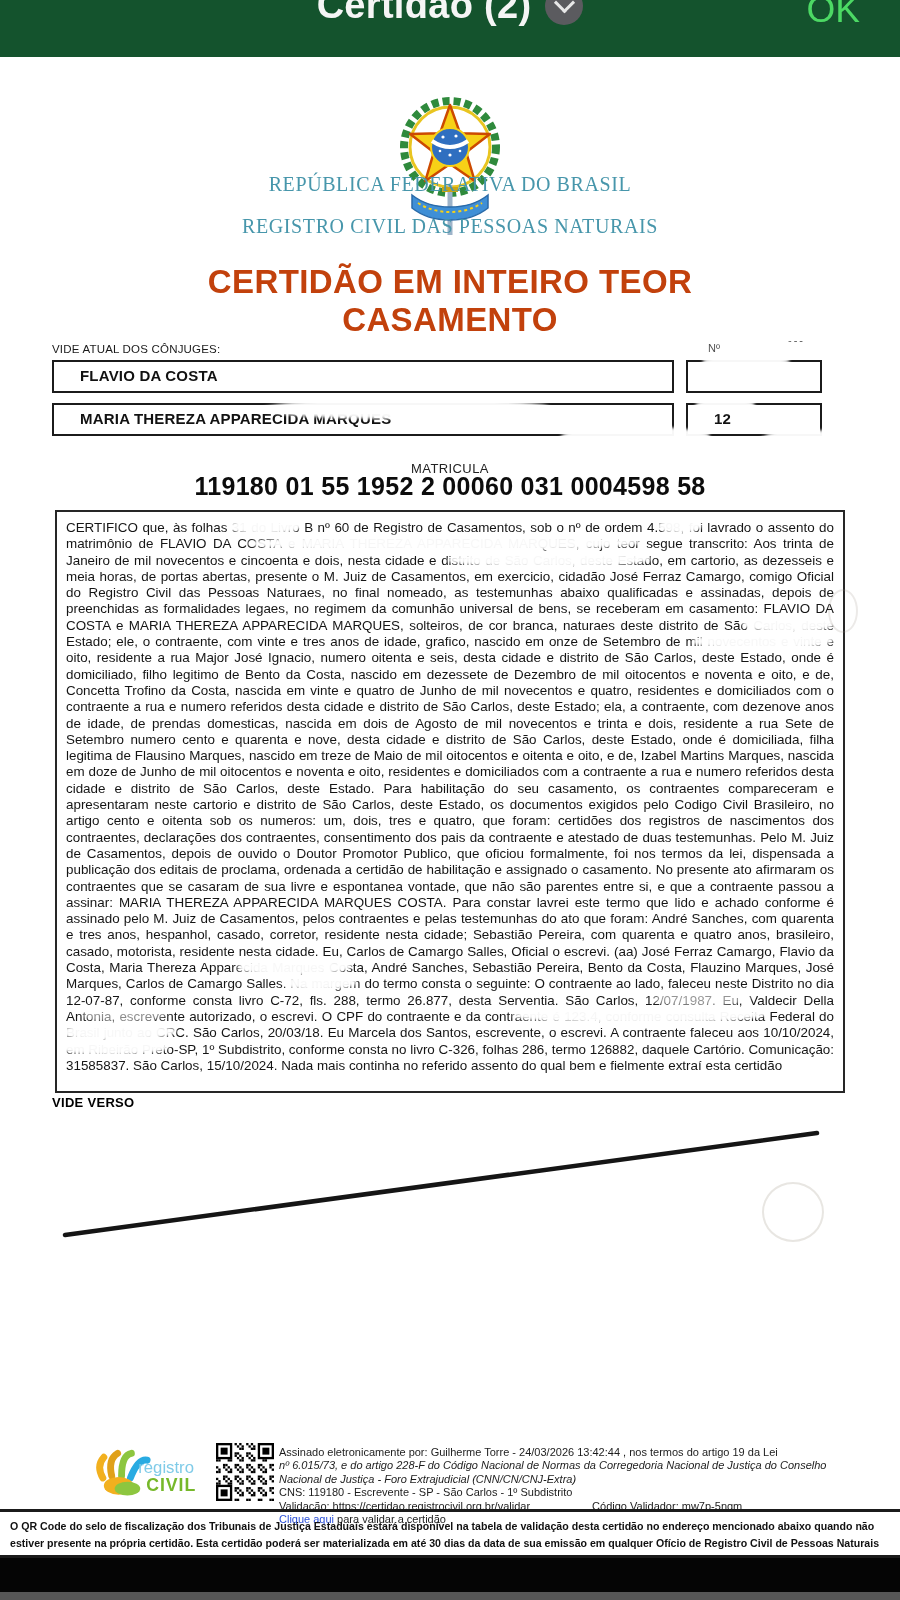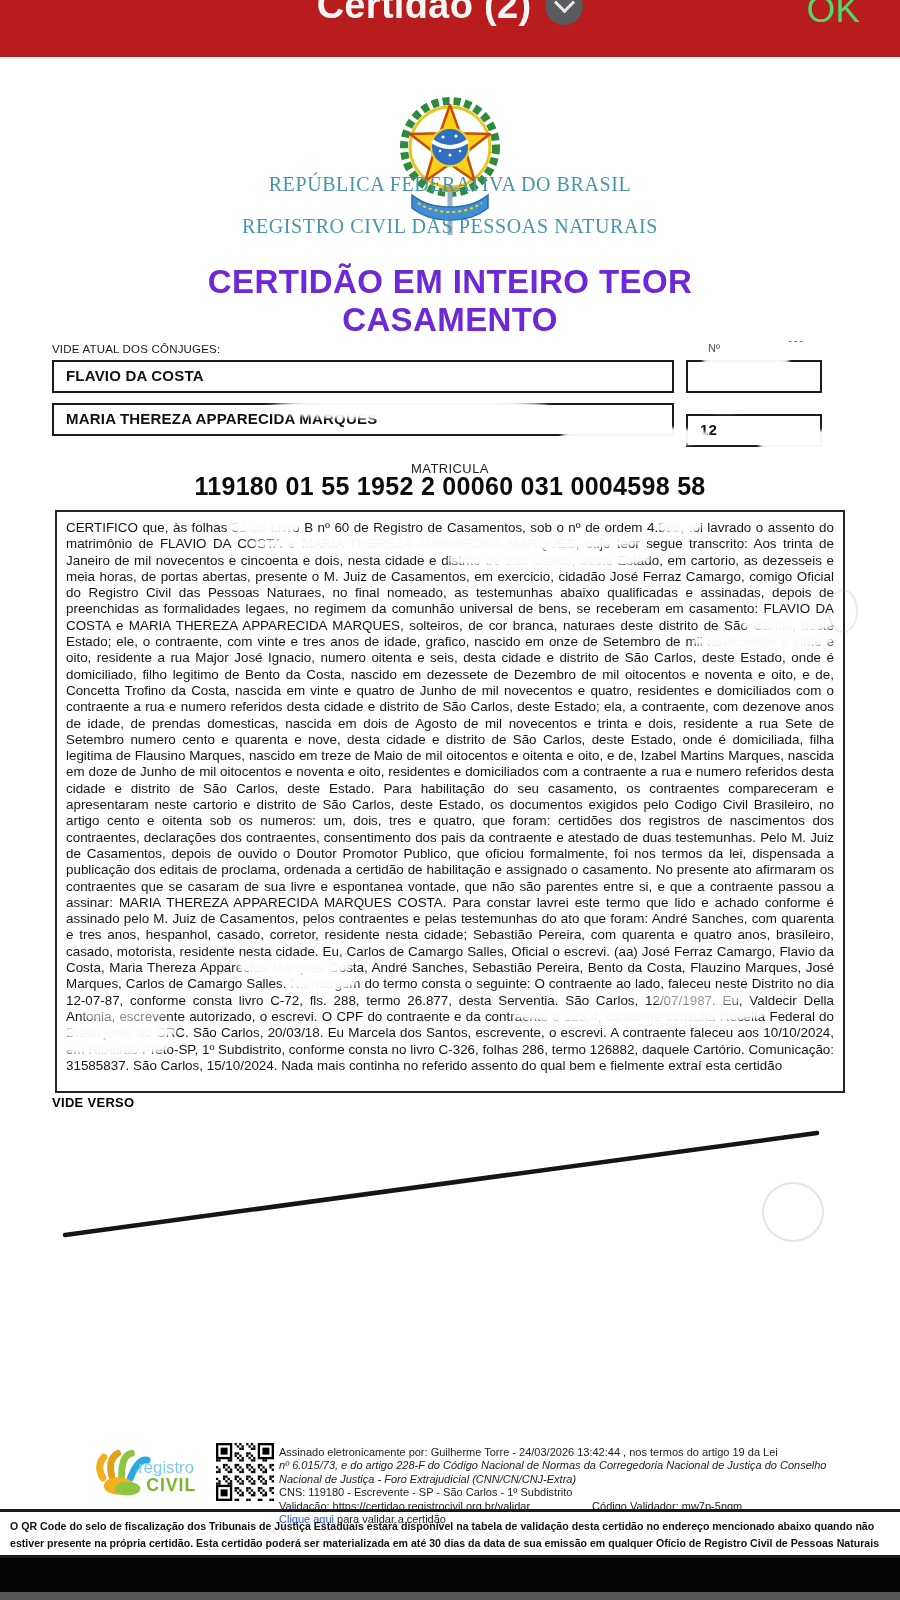--- a/index.html
+++ b/index.html
@@ -1,44 +1,44 @@
 <!DOCTYPE html>
 <html><head>
 <meta charset="utf-8">
 <style>
   html,body{margin:0;padding:0;background:#000;}
   .screen{position:relative;width:900px;height:1600px;background:#fff;overflow:hidden;
           font-family:"Liberation Sans", sans-serif;}
   
-  .topbar{position:absolute;left:0;top:0;width:900px;height:57px;background:#b91c1c;overflow:hidden;z-index:5;}
+  .topbar{position:absolute;left:0;top:0;width:900px;height:57px;background:#14532d;overflow:hidden;z-index:5;}
   .topbar-center{position:absolute;left:0;top:-16px;width:100%;display:flex;justify-content:center;align-items:center;gap:14px;}
   .topbar-title{font-size:38px;font-weight:700;color:#f5f5f5;letter-spacing:.3px;}
   .chev-badge{width:38px;height:38px;border-radius:50%;background:#5b5b5f;border:none;display:flex;
               align-items:center;justify-content:center;cursor:pointer;padding:0;}
   .chev{width:12px;height:12px;border-left:3px solid #e8e8e8;border-bottom:3px solid #e8e8e8;
         transform:rotate(-45deg) translate(2px,-2px);}
   .ok-btn{position:absolute;right:34px;top:-12px;background:none;border:none;font-size:37px;
           color:#4cd964;font-family:"Liberation Sans",sans-serif;cursor:pointer;}
   
   .doc{position:absolute;left:0;top:57px;width:900px;height:1543px;background:#fff;}
   .emblem{position:absolute;left:388px;top:20px;width:124px;height:172px;}
   .rep-line{position:absolute;left:0;width:900px;text-align:center;color:#4796ab;
             font-family:"Liberation Serif", serif;font-size:20px;letter-spacing:.6px;}
   .rep1{top:116px;} .rep2{top:158px;}
   .doc-title{position:absolute;left:0;top:206px;width:900px;text-align:center;font-size:33px;
-             font-weight:700;color:#6d28d9;line-height:38px;letter-spacing:.4px;}
+             font-weight:700;color:#c2410c;line-height:38px;letter-spacing:.4px;}
   .label-spouses{position:absolute;left:52px;top:286px;font-size:11.5px;color:#1a1a1a;letter-spacing:.2px;}
   .frag-n{position:absolute;left:708px;top:279px;font-size:11px;color:#333;opacity:.85;margin-top:6px;}
   .frag-dashes{position:absolute;left:788px;top:277px;font-size:11px;color:#555;letter-spacing:2px;}
   .field{position:absolute;border:2px solid #1b1b1b;background:#fff;}
-  .field-text{font-size:15px;font-weight:700;color:#111;line-height:28px;padding-left:12px;letter-spacing:.2px;white-space:nowrap;overflow:hidden;}
+  .field-text{font-size:15px;font-weight:700;color:#111;line-height:28px;padding-left:26px;letter-spacing:.2px;white-space:nowrap;overflow:hidden;}
   .f1{left:52px;top:303px;width:618px;height:29px;}
   .f2{left:52px;top:346px;width:618px;height:29px;}
   .rb1{left:686px;top:303px;width:132px;height:29px;}
-  .rb2{left:686px;top:346px;width:132px;height:29px;margin-top:11px;}
+  .rb2{left:686px;top:346px;width:132px;height:29px;}
   .matricula-label{position:absolute;left:0;top:404px;width:900px;text-align:center;font-size:13px;
                    color:#222;letter-spacing:.4px;}
   .matricula-value{position:absolute;left:0;top:415px;width:900px;text-align:center;font-size:25px;
                    font-weight:700;color:#0c0c0c;letter-spacing:.3px;}
   .body-box{position:absolute;left:55px;top:453px;width:786px;height:579px;border:2px solid #262626;
             background:#fff;overflow:hidden;}
   .body-text{margin:8px 9px;font-size:13.4px;line-height:16.3px;text-align:justify;color:#151515;}
   .smudge{position:absolute;background:#fff;border-radius:45% 55% 50% 50%/55% 45% 55% 45%;
           filter:blur(1.5px);opacity:.97;}
   .vide-verso{position:absolute;left:52px;top:1038px;font-size:13px;font-weight:700;color:#000000;letter-spacing:.3px;}

